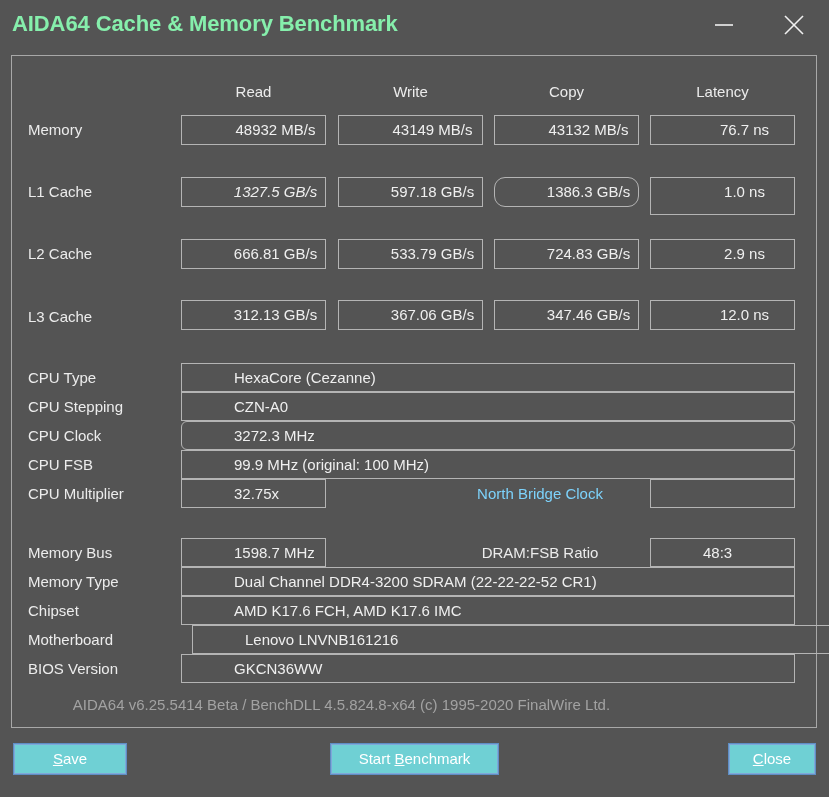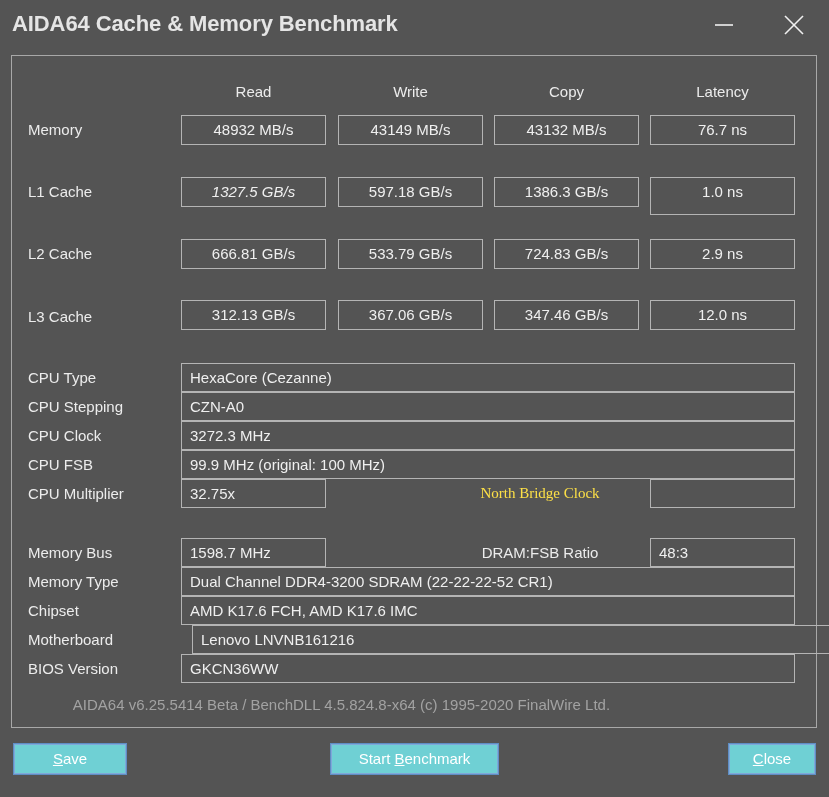--- a/index.html
+++ b/index.html
@@ -21,21 +21,21 @@
   #titlebar {
     position: absolute;
     left: 0; top: 0;
     width: 829px; height: 52px;
   }
   #title-text {
     position: absolute;
     left: 12px; top: 11px;
     font-size: 22px;
     font-weight: bold;
-    color: #e5e5e5;
+    color: #86efac;
     letter-spacing: -0.1px;
     white-space: nowrap;
   }
   .wbtn {
     position: absolute;
     top: 6px;
     width: 44px; height: 38px;
     cursor: default;
   }
   #btn-min { left: 702px; }
@@ -51,32 +51,33 @@
     box-sizing: border-box;
   }
 
   
   .lbl {
     position: absolute;
     font-size: 15px;
     color: #ececec;
     white-space: nowrap;
   }
-  .lbl.dim { color: #fde047; font-family: Liberation Serif, serif; }
+  .lbl.dim { color: #7dd3fc; }
   .lbl.ctr { text-align: center; }
 
   
   .box {
     position: absolute;
     border: 1px solid #b4b4b4;
     box-sizing: border-box;
     font-size: 15px;
     color: #efefef;
     white-space: nowrap;
     overflow: hidden;
+    padding-left: 44px;
   }
   .box.ctr {
     text-align: center;
   }
   .box span {
     display: block;
     line-height: 28px;
   }
   .box.left span { padding-left: 8px; text-align: left; }
 
@@ -151,21 +152,21 @@
     <span>76.7 ns</span>
   </div>
 
 <div class="lbl" style="left:28px; top:183px;">L1 Cache</div>
 <div class="box ctr" style="left:181px; top:177px; width:145px; height:30px;font-style:italic;">
     <span>1327.5 GB/s</span>
   </div>
 <div class="box ctr" style="left:338px; top:177px; width:145px; height:30px;">
     <span>597.18 GB/s</span>
   </div>
-<div class="box ctr" style="left:494px; top:177px; width:145px; height:30px;">
+<div class="box ctr" style="left:494px; top:177px; width:145px; height:30px;border-radius:11px;">
     <span>1386.3 GB/s</span>
   </div>
 <div class="box ctr" style="left:650px; top:177px; width:145px; height:38px;">
     <span>1.0 ns</span>
   </div>
 
 <div class="lbl" style="left:28px; top:245px;">L2 Cache</div>
 <div class="box ctr" style="left:181px; top:239px; width:145px; height:30px;">
     <span>666.81 GB/s</span>
   </div>
@@ -197,21 +198,21 @@
 <div class="box left" style="left:181px; top:363px; width:614px; height:29px;">
     <span>HexaCore   (Cezanne)</span>
   </div>
 
 <div class="lbl" style="left:28px; top:398px;">CPU Stepping</div>
 <div class="box left" style="left:181px; top:392px; width:614px; height:29px;">
     <span>CZN-A0</span>
   </div>
 
 <div class="lbl" style="left:28px; top:427px;">CPU Clock</div>
-<div class="box left" style="left:181px; top:421px; width:614px; height:29px;">
+<div class="box left" style="left:181px; top:421px; width:614px; height:29px;border-radius:6px;">
     <span>3272.3 MHz</span>
   </div>
 
 <div class="lbl" style="left:28px; top:456px;">CPU FSB</div>
 <div class="box left" style="left:181px; top:450px; width:614px; height:29px;">
     <span>99.9 MHz  (original: 100 MHz)</span>
   </div>
 
 <div class="lbl" style="left:28px; top:485px;">CPU Multiplier</div>
 <div class="box left" style="left:181px; top:479px; width:145px; height:29px;">

